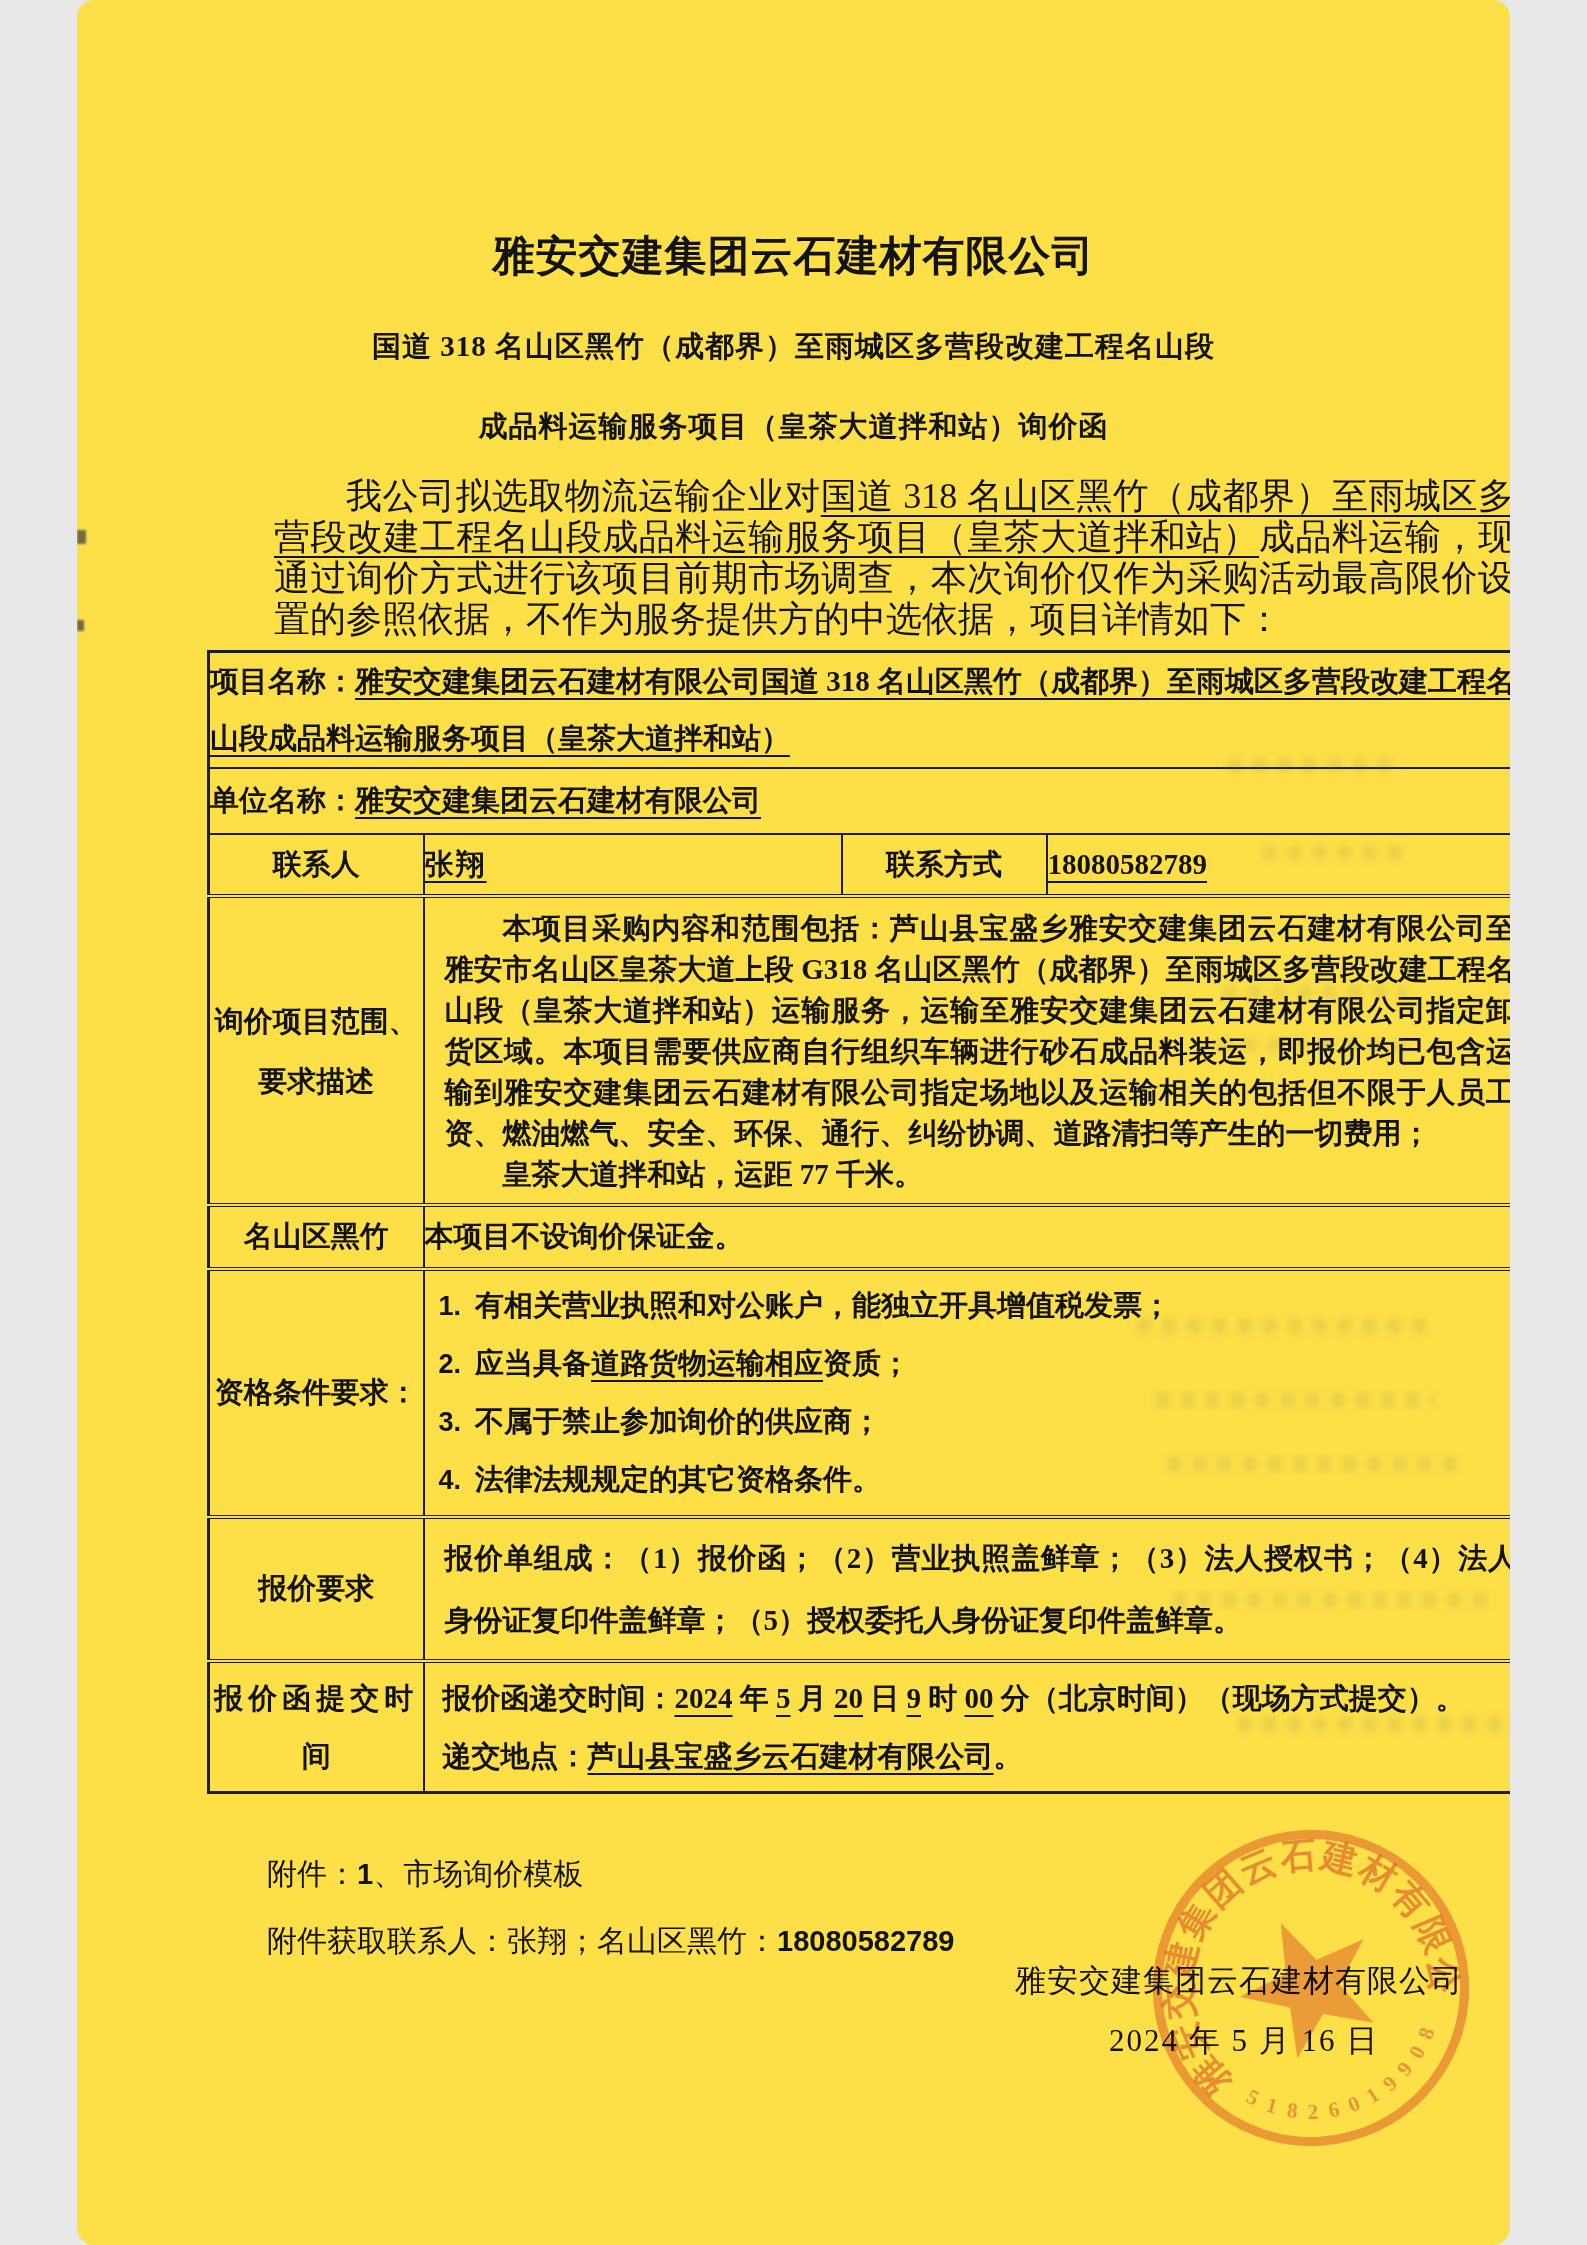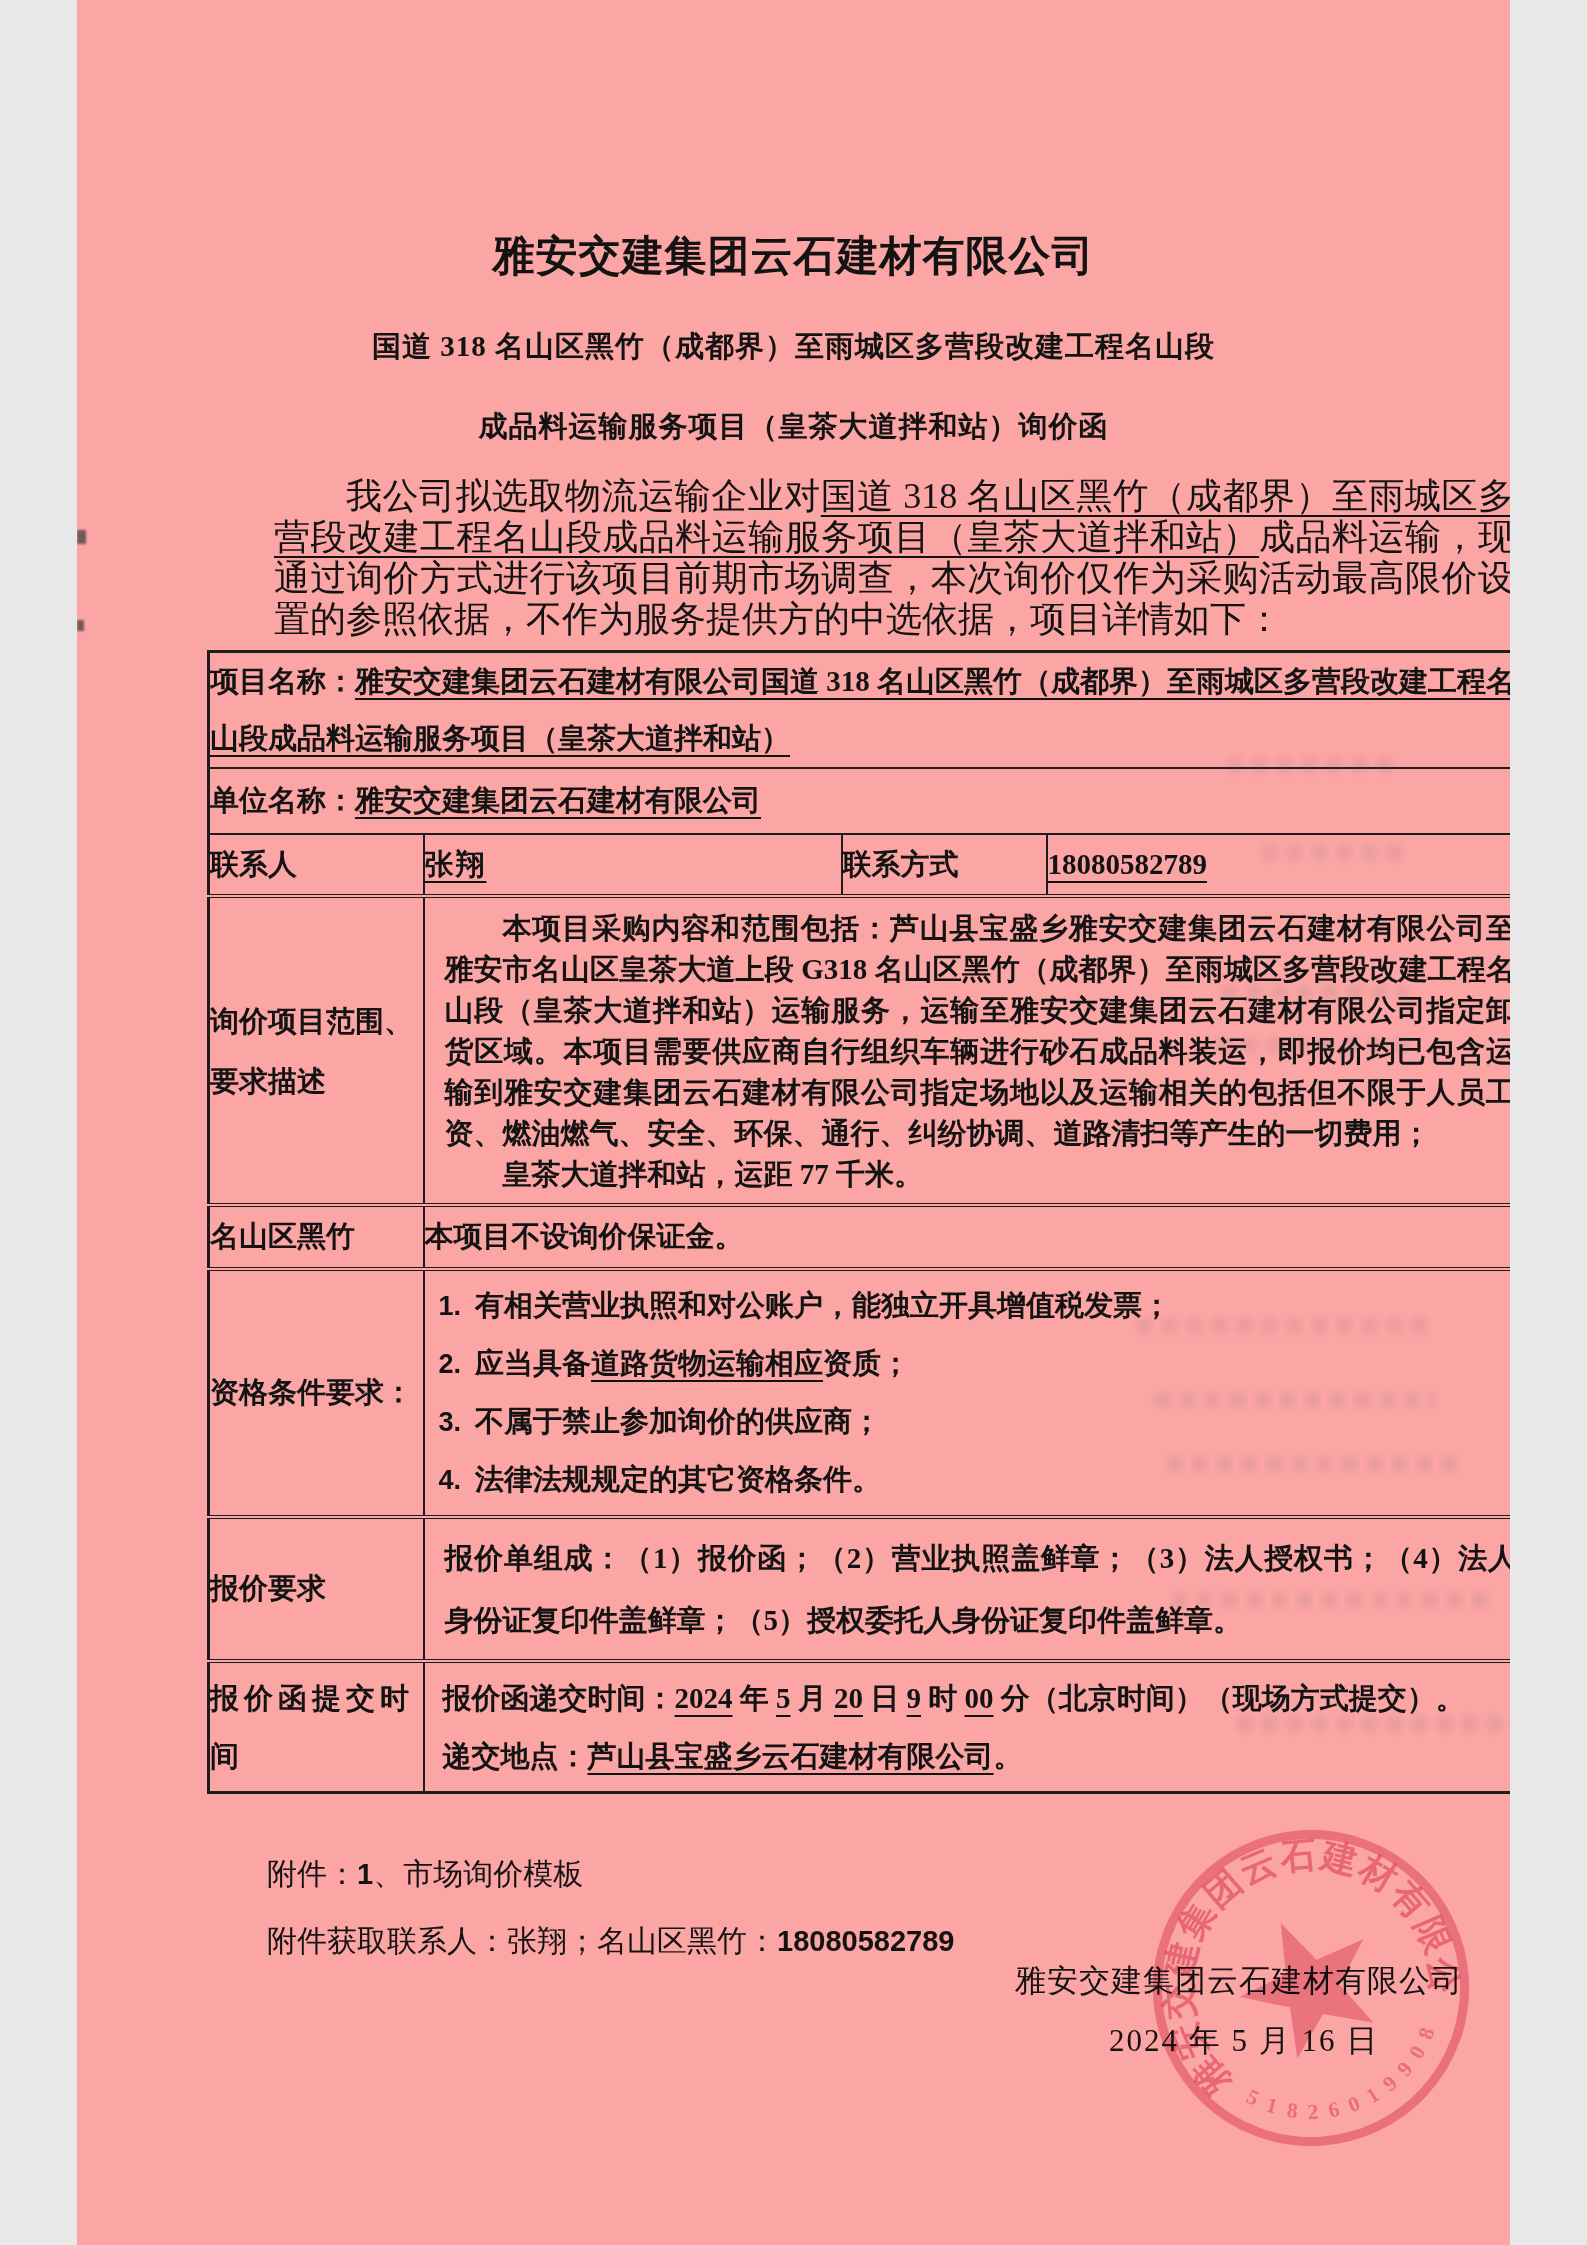--- a/index.html
+++ b/index.html
@@ -1,19 +1,19 @@
 <!DOCTYPE html>
 <html><head>
 <meta charset="utf-8">
 <style>
   html,body{margin:0;padding:0;background:#e8e8e8;}
   .sheet{
-    position:relative; width:1433px; height:2245px; background:#fca5a5;
+    position:relative; width:1433px; height:2245px; background:#fde047;
     font-family:"Liberation Serif","DejaVu Serif",serif; color:#131313;
-    overflow:hidden; margin:0 auto;
+    overflow:hidden; margin:0 auto;border-radius:17px;
   }
   
   .h-company{margin:0; padding-top:231px; font-size:42px; line-height:50px; font-weight:bold; text-align:center; letter-spacing:1px;}
   .h-line{margin:0; font-size:29px; line-height:50px; font-weight:bold; text-align:center; letter-spacing:1px;}
   .h-line.l1{margin-top:40px;}
   .h-line.l2{margin-top:30px;}
   
   .intro{
     margin:25px 0 0 197px; width:1240px; font-size:36px; line-height:41px;
     text-align:justify; text-indent:2em;
@@ -32,21 +32,21 @@
   tr.dsep td{border-top:4px double #1d1d1d;}
   td.cell-pad{padding:10px 16px 12px 14px;}
   .r1 td{height:108px; line-height:57px; padding:6px 14px 10px 14px;}
   .r2 td{height:64px; padding:8px 14px;}
   .r3 td{height:59px; padding:6px 14px;}
   .r4 td.lbl{height:298px;}
   .r5 td{height:60px; padding:6px 14px;}
   .r6 td.lbl{height:226px;}
   .r7 td.lbl{height:137px;}
   .r8 td.lbl{height:116px;}
-  td.lbl{padding-left:14px; padding-right:6px;}
+  td.lbl{padding-left:14px; padding-right:6px;text-align:center;}
   .lbl-lines div{line-height:58px;}
   .r4 .lbl-lines div{line-height:60px;}
   .scope-body{padding:10px 22px 8px 20px; line-height:41px; text-align:justify;}
   .scope-body p{margin:0; text-indent:2em;}
   .qual-body{padding:6px 18px 6px 14px;}
   .qual-item{line-height:57px;}
   .qual-item .num{font-family:"Liberation Sans","DejaVu Sans",sans-serif; font-size:27px; padding-right:14px;}
   .quote-body{padding:8px 20px; line-height:62px; text-align:justify;}
   .submit-body{padding:6px 18px; line-height:58px;}
   .contact-name{letter-spacing:2px;}

